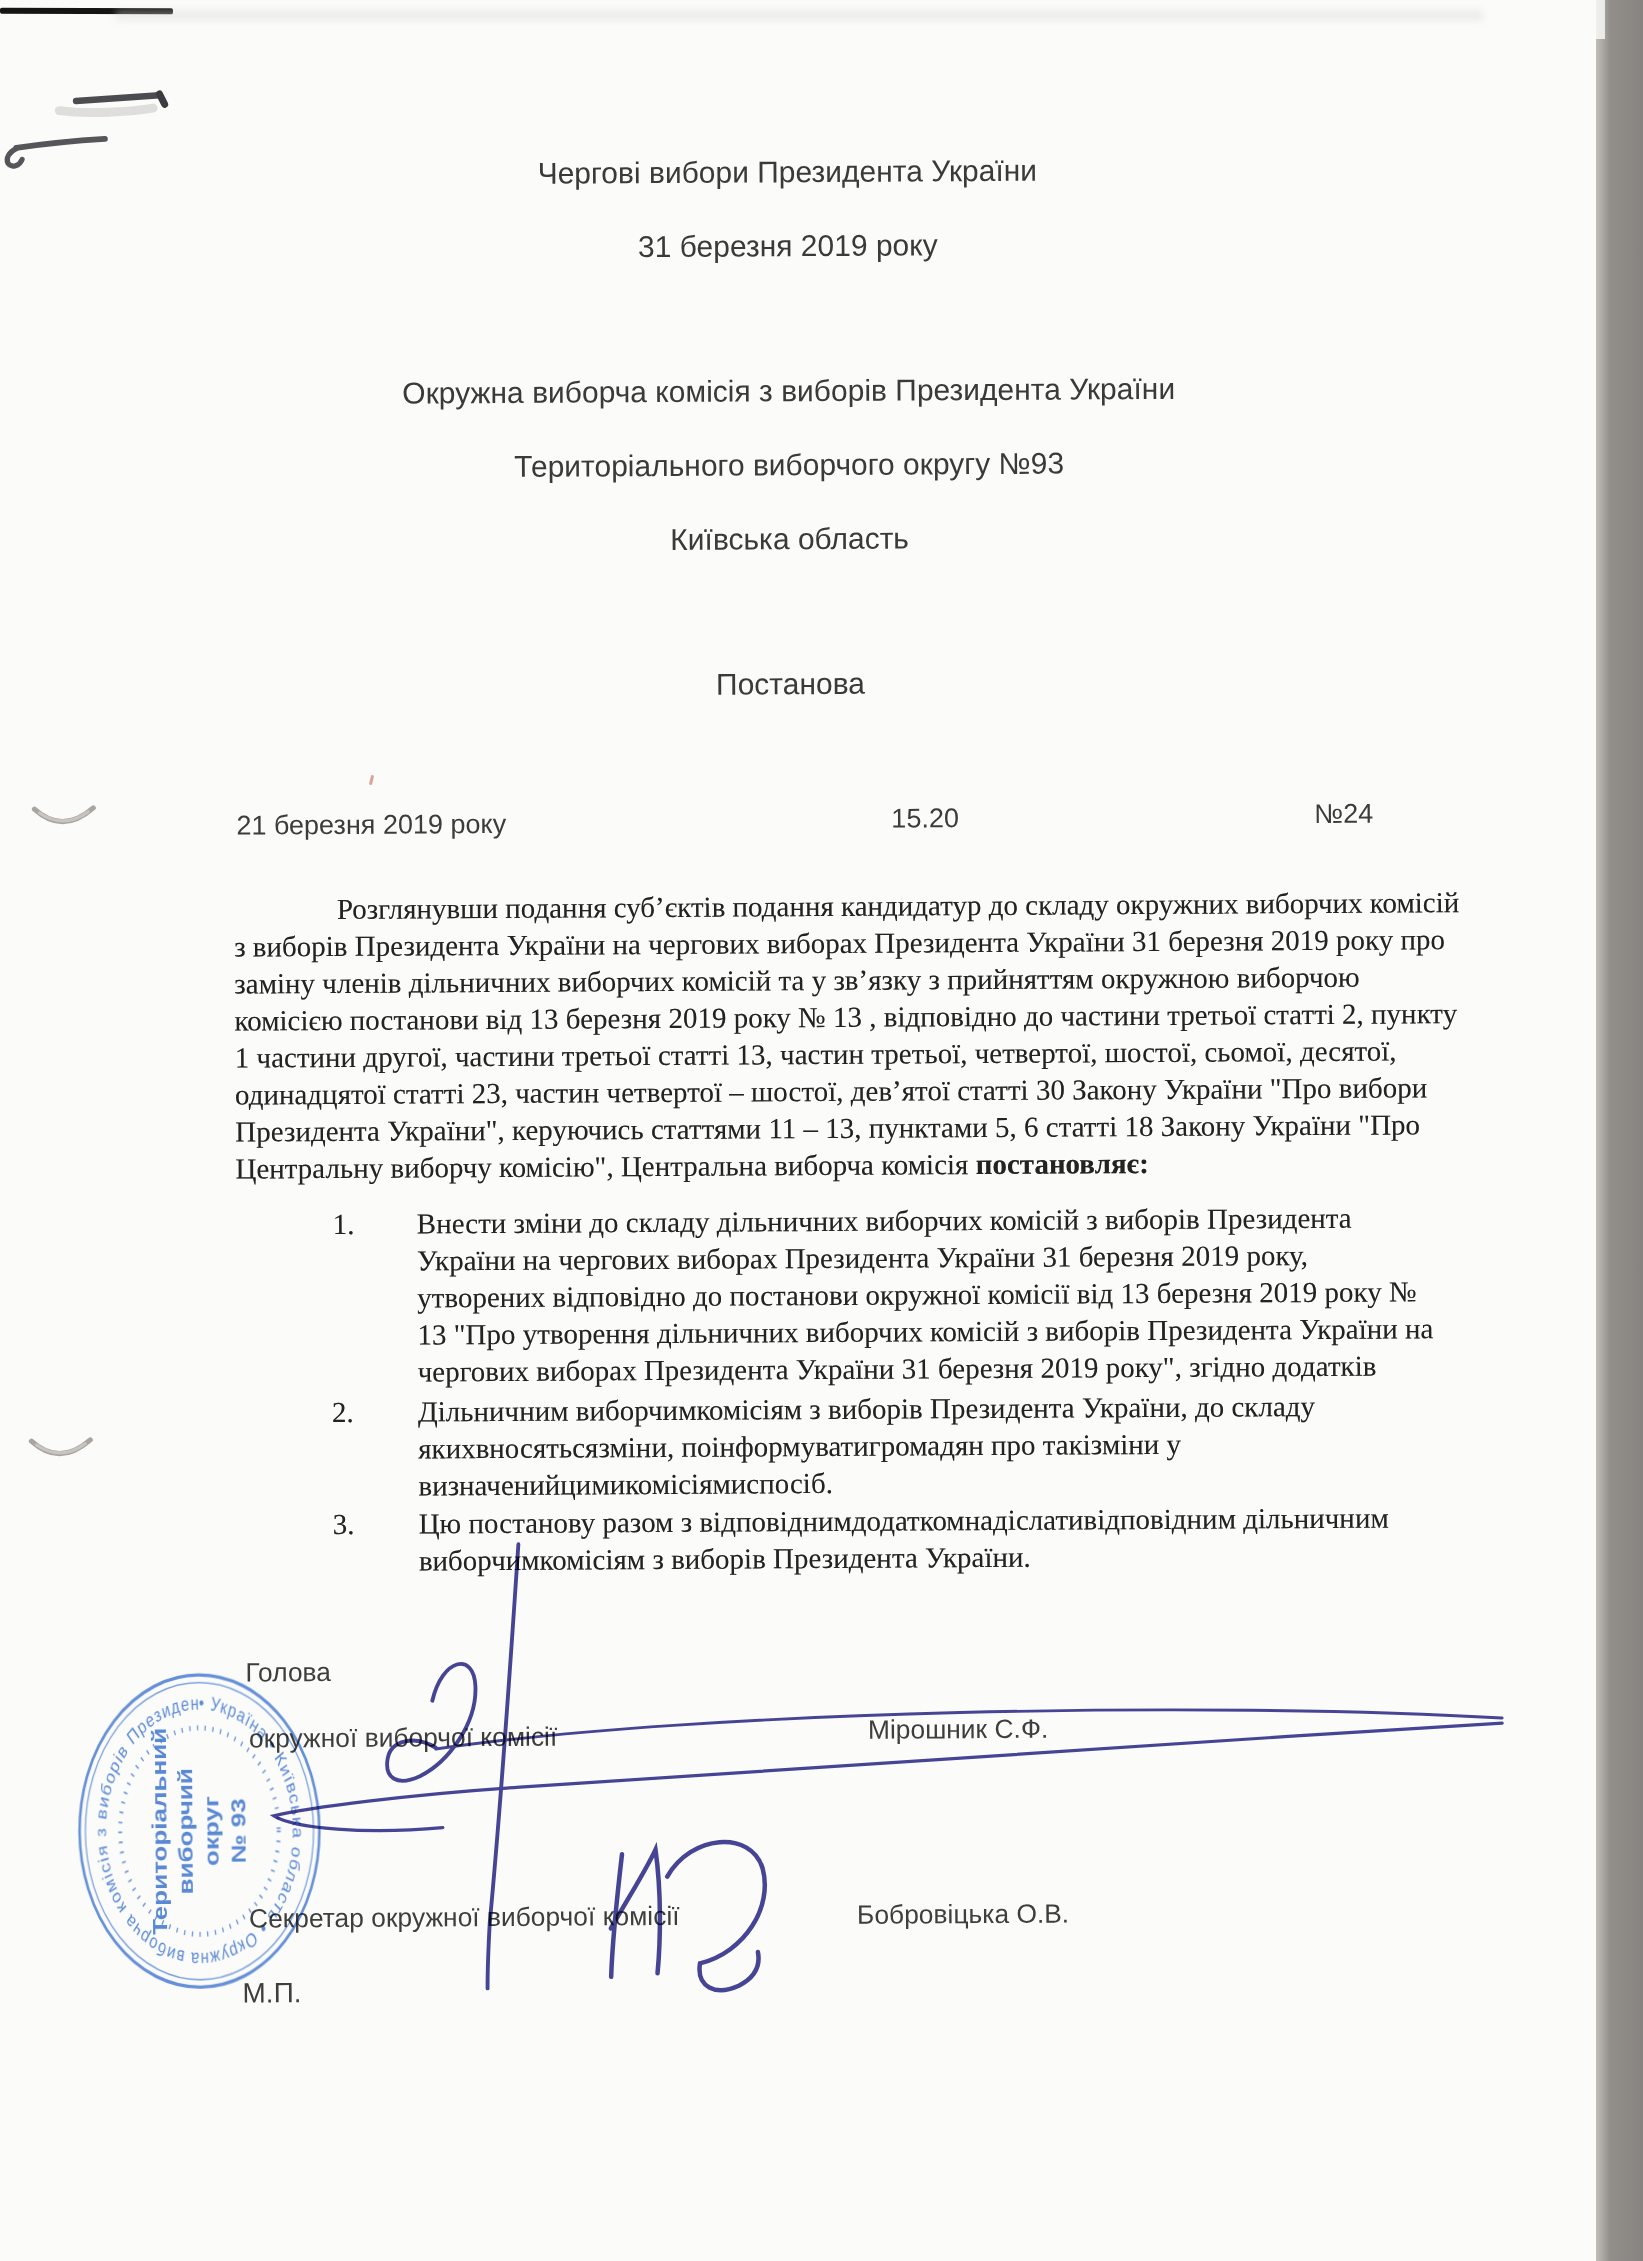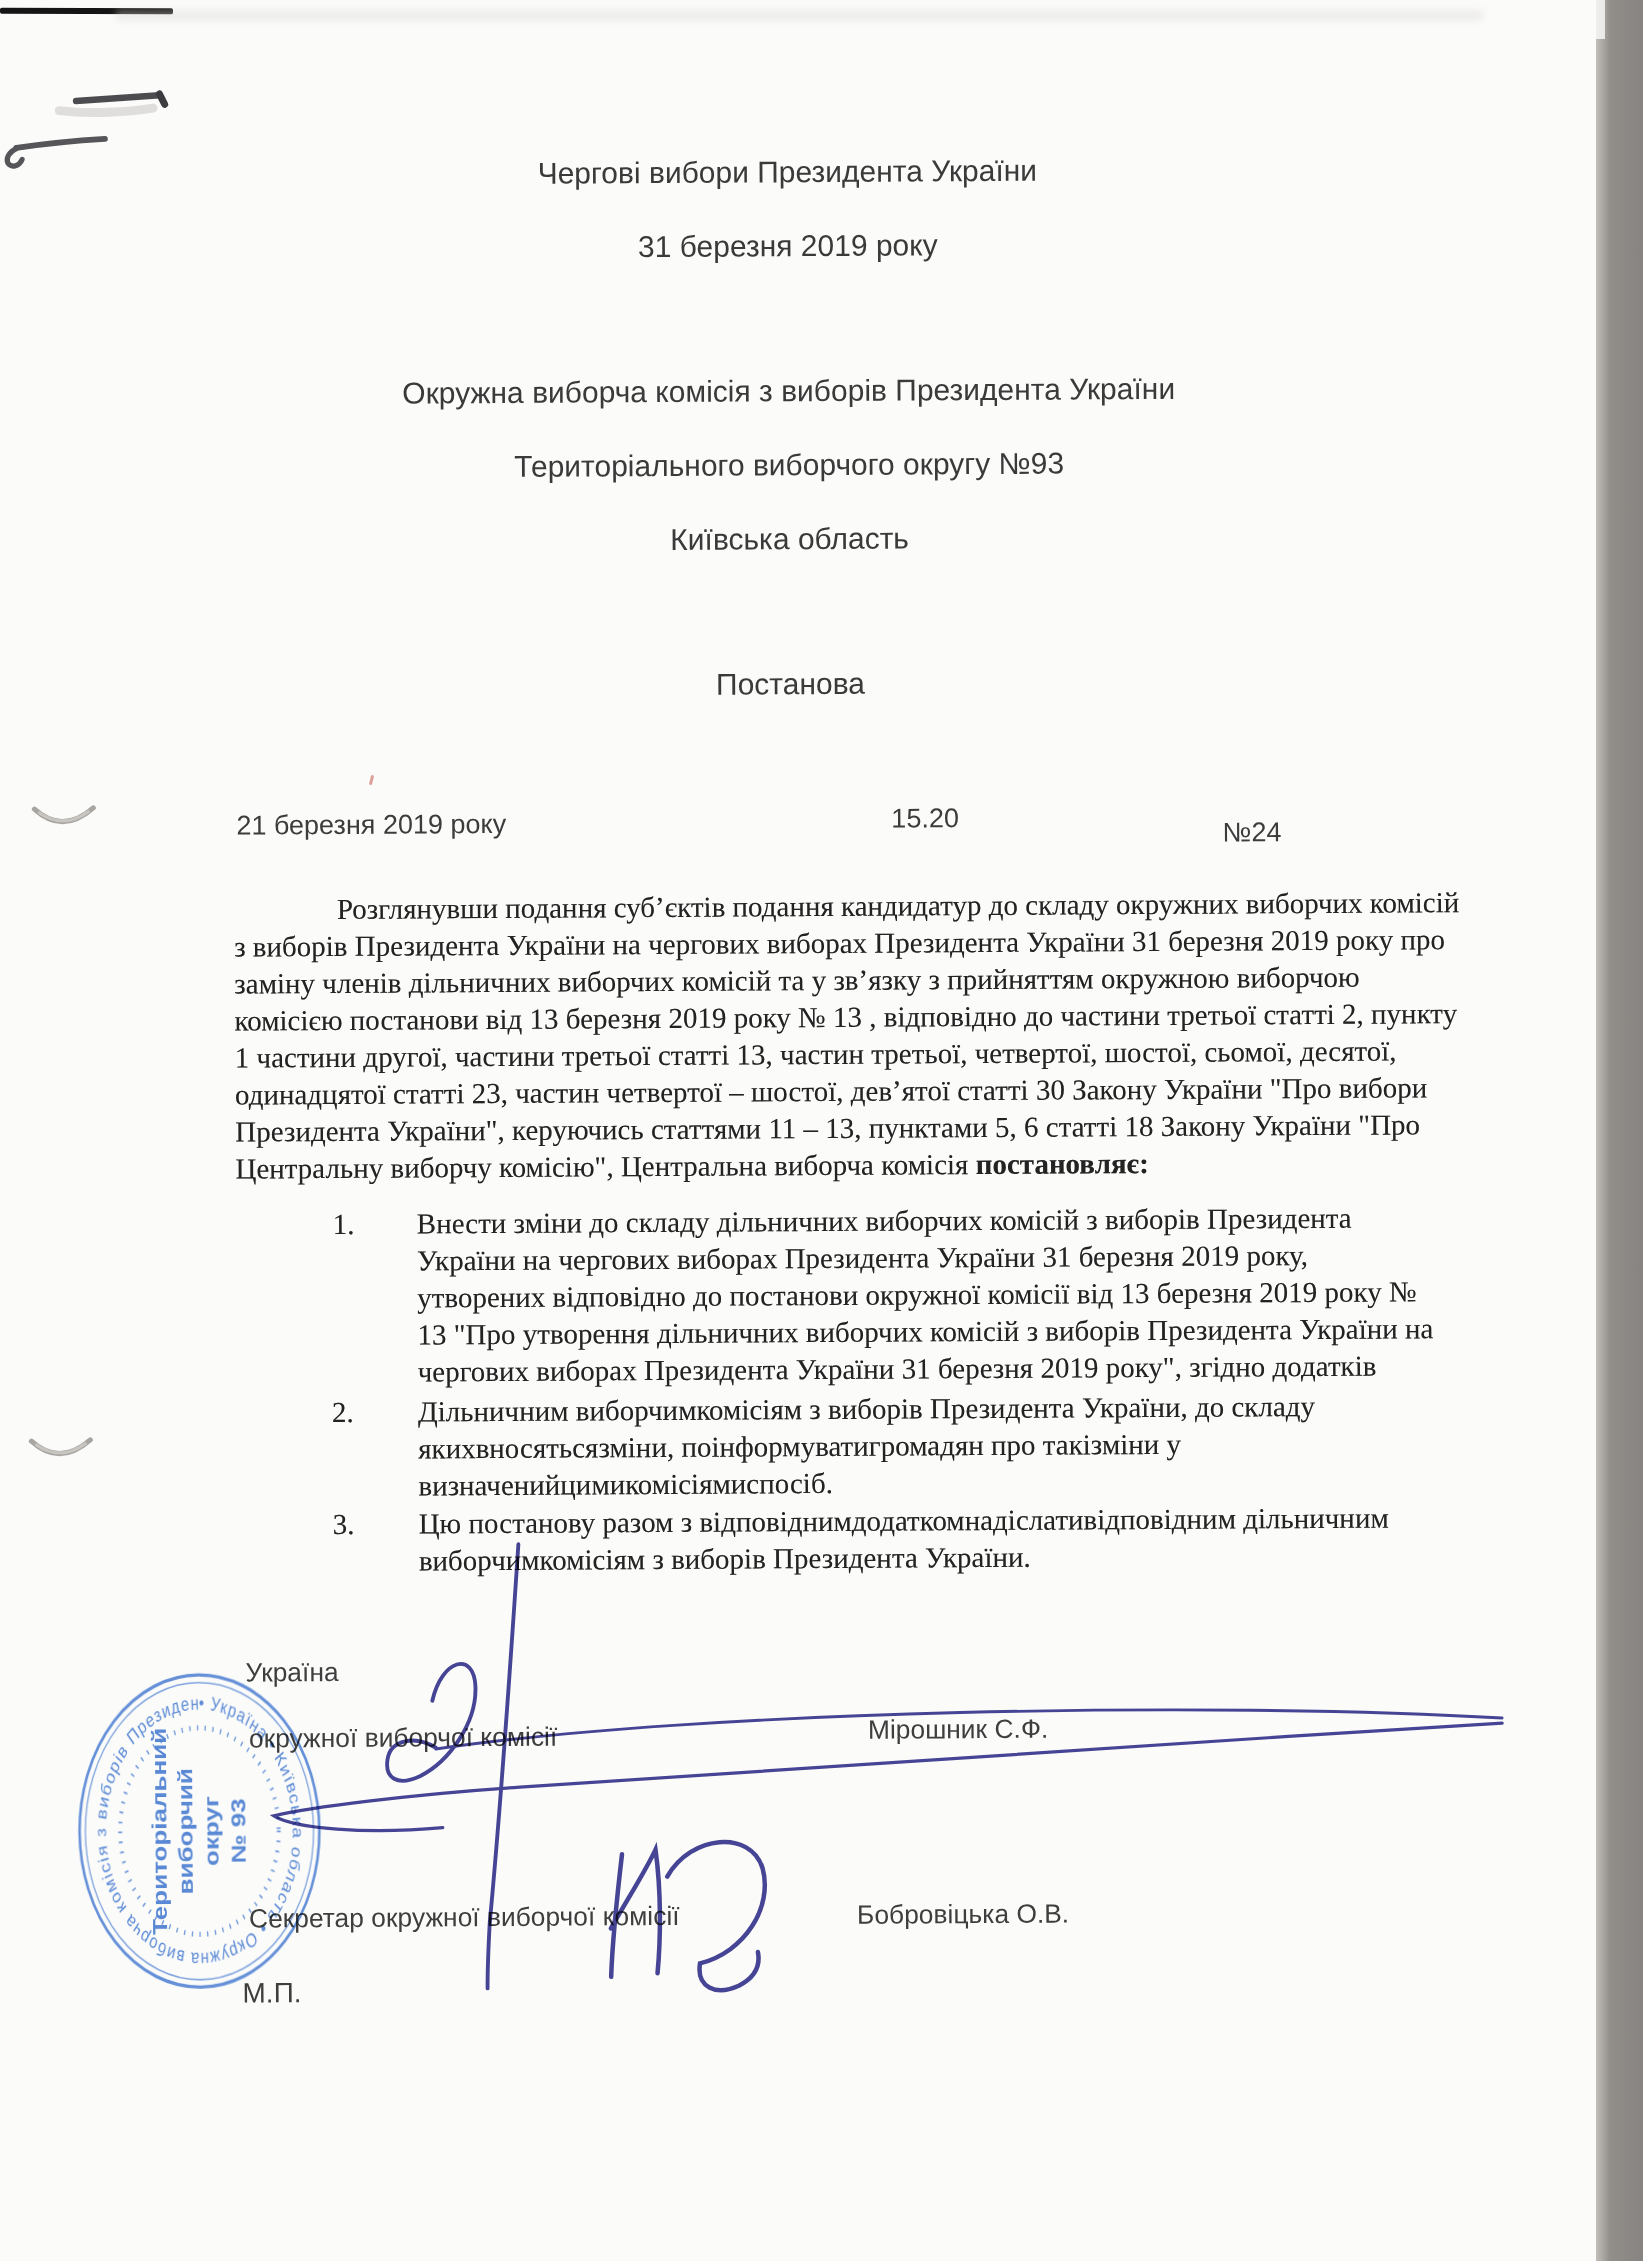--- a/index.html
+++ b/index.html
@@ -68,21 +68,21 @@
   <div class="abs h-sans centered" style="top:229px;">31 березня 2019 року</div>
 
   <div class="abs h-sans centered" style="top:374px;">Окружна виборча комісія з виборів Президента України</div>
   <div class="abs h-sans centered" style="top:448px;">Територіального виборчого округу №93</div>
   <div class="abs h-sans centered" style="top:522px;">Київська область</div>
 
   <div class="abs h-sans centered" style="top:667px;">Постанова</div>
 
   <div class="abs meta" style="left:238px;top:807px;">21 березня  2019 року</div>
   <div class="abs meta" style="left:893px;top:804px;text-align:center;">15.20</div>
-  <div class="abs meta" style="left:1224px;top:802px;margin-top:18px;">№24</div>
+  <div class="abs meta" style="left:1316px;top:802px;">№24</div>
 
   <div class="abs serif" style="left:235px;top:888px;width:1289px;">
     <div class="serif-line" style="padding-left:103px;">Розглянувши подання суб’єктів подання кандидатур до складу окружних виборчих комісій</div>
     <div class="serif-line">з виборів Президента України на чергових виборах Президента України 31 березня 2019 року про</div>
     <div class="serif-line">заміну членів дільничних виборчих комісій та у зв’язку з прийняттям окружною виборчою</div>
     <div class="serif-line">комісією постанови від 13 березня 2019 року № 13 , відповідно до частини третьої  статті 2, пункту</div>
     <div class="serif-line">1 частини другої, частини третьої статті 13, частин третьої, четвертої, шостої, сьомої, десятої,</div>
     <div class="serif-line">одинадцятої статті 23, частин четвертої – шостої, дев’ятої статті 30 Закону України "Про вибори</div>
     <div class="serif-line">Президента України", керуючись статтями 11 – 13, пунктами 5, 6 статті 18 Закону України "Про</div>
     <div class="serif-line"><span>Центральну виборчу комісію", Центральна виборча комісія </span><span class="bold">постановляє:</span></div>
@@ -103,21 +103,21 @@
     <div class="res-line">якихвносятьсязміни, поінформуватигромадян про такізміни у</div>
     <div class="res-line">визначенийцимикомісіямиспосіб.</div>
   </div>
 
   <div class="abs serif" style="left:330px;top:1503px;">3.</div>
   <div class="abs serif" style="left:416px;top:1503px;width:1096px;">
     <div class="res-line"> Цю постанову разом з відповіднимдодаткомнадіслативідповідним дільничним</div>
     <div class="res-line">виборчимкомісіям з виборів Президента України.</div>
   </div>
 
-  <div class="abs sig-label" style="left:242px;top:1654px;">Україна</div>
+  <div class="abs sig-label" style="left:242px;top:1654px;">Голова</div>
   <div class="abs sig-label" style="left:245px;top:1720px;">окружної виборчої комісії</div>
   <div class="abs sig-label" style="left:864px;top:1715px;">Мірошник С.Ф.</div>
 
   <div class="abs sig-label" style="left:244px;top:1900px;">Секретар окружної виборчої комісії</div>
   <div class="abs sig-label" style="left:852px;top:1900px;">Бобровіцька О.В.</div>
 
   <div class="abs sig-label" style="left:237px;top:1974px;font-size:28px;">М.П.</div>
 
   <svg class="abs" id="stamp-svg" style="left:71px;top:1667px;" width="248" height="321" viewBox="0 0 384 498">
     <g transform="scale(1,1.302)" stroke="#3f76cf" fill="#3f76cf">

